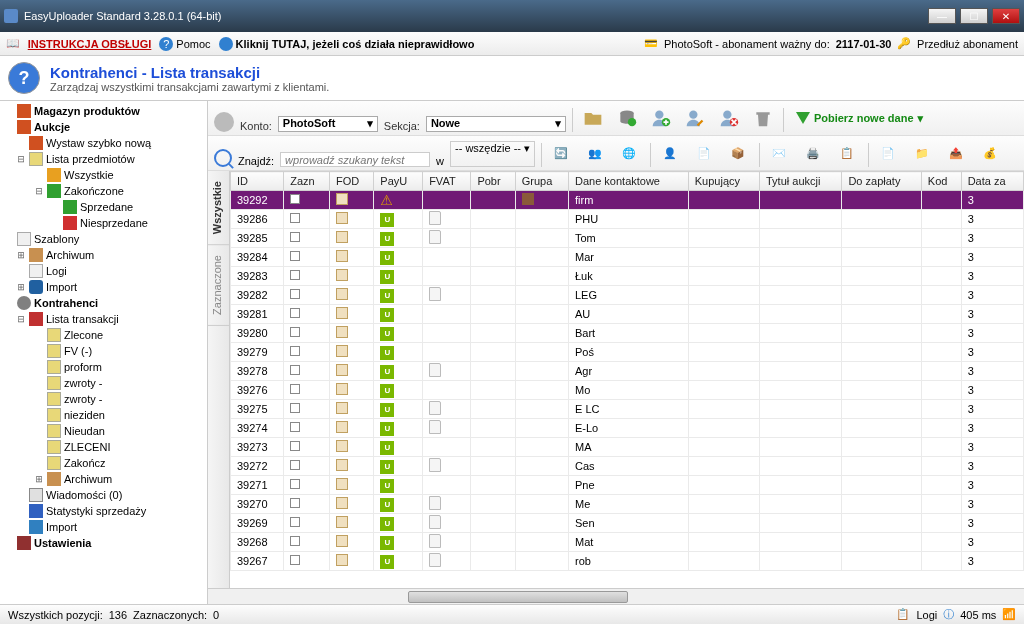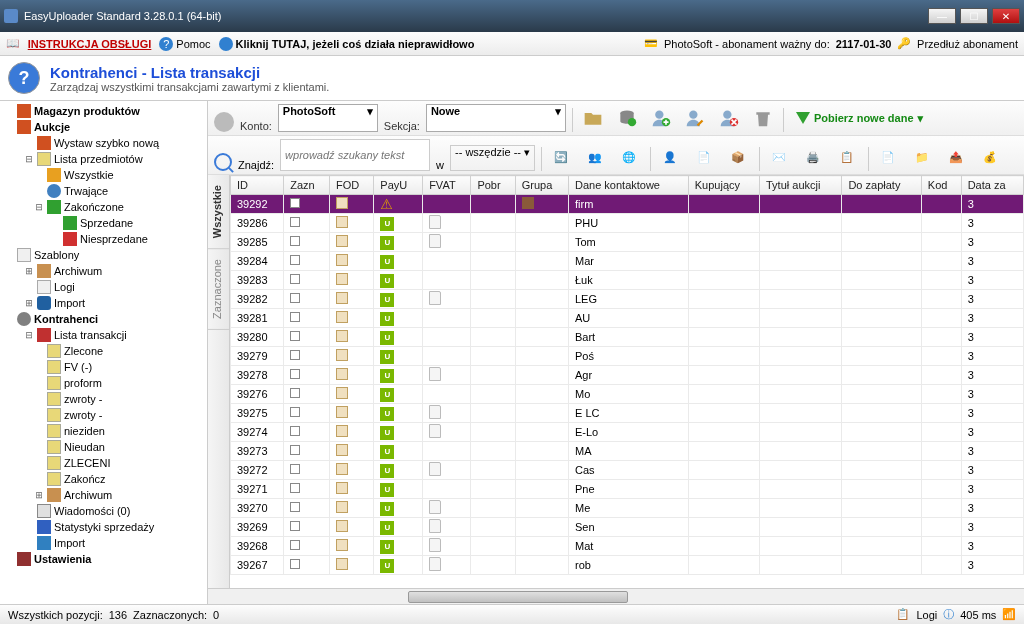--- a/index.html
+++ b/index.html
@@ -25,47 +25,47 @@
 .pageheader .texts .t1 { font-weight: bold; font-size: 15px; color: #1d4ed8; }
 .pageheader .texts .t2 { color: #555; }
 
 .mainarea { flex: 1; display: flex; min-height: 0; }
 
 .sidebar { width: 208px; border-right: 1px solid #ccc; overflow-y: auto; padding: 2px 0; background:#fff;}
 .tree-item { display: flex; align-items: center; padding: 1px 4px; gap: 3px; white-space: nowrap; cursor: default; }
 .tree-item .expander { width: 10px; text-align: center; color: #666; font-size: 9px; }
 .tree-item .ic { width: 14px; height: 14px; display: inline-block; }
 .tree-item.bold { font-weight: bold; }
-.tree-item.d1 { padding-left: 24px; }
+.tree-item.d1 { padding-left: 16px; }
 .tree-item.d2 { padding-left: 34px; }
 .tree-item.d3 { padding-left: 50px; }
 .ic-hammer{background:#d05020;} .ic-folder{background:#e8d878;border:1px solid #aa9;}
 .ic-star{background:#e8a020;} .ic-clock{background:#4080c0;border-radius:50%;}
 .ic-check{background:#30a030;} .ic-dollar{background:#30a030;color:#fff;font-size:9px;text-align:center;line-height:14px;}
 .ic-dollar-r{background:#d03030;color:#fff;font-size:9px;text-align:center;line-height:14px;}
 .ic-page{background:#f0f0f0;border:1px solid #aaa;} .ic-arch{background:#c89050;}
 .ic-db{background:#2060a0;border-radius:3px;} .ic-people{background:#808080;border-radius:50%;}
 .ic-trans{background:#c03030;} .ic-mail{background:#e0e0e0;border:1px solid #888;}
 .ic-chart{background:#3060c0;} .ic-import{background:#3080c0;}
 .ic-wrench{background:#903030;}
 
 .content { flex: 1; display: flex; flex-direction: column; min-width: 0; }
 
 .toolbar1, .toolbar2 { display: flex; align-items: flex-end; padding: 3px 6px; gap: 6px; background: linear-gradient(#fdfdfd,#f0f0f0); border-bottom: 1px solid #ddd; }
 .toolbar1 .avatar { width: 20px; height: 20px; background: #bbb; border-radius: 50%; }
 .toolbar1 label { color: #333; }
-.toolbar1 select, .toolbar1 .combo { border: 1px solid #aaa; background: #fff; height: 28px; padding: 0 4px; font-size: 11px; }
+.toolbar1 select, .toolbar1 .combo { border: 1px solid #aaa; background: #fff; height: 16px; padding: 0 4px; font-size: 11px; }
 .tb-btn { width: 28px; height: 28px; display: flex; align-items: center; justify-content: center; border: 1px solid transparent; border-radius: 3px; }
 .tb-sep { width: 1px; height: 24px; background: #ccc; }
 .bigbtn { display: flex; align-items: center; gap: 4px; padding: 0 6px; height: 28px; color: #158a15; font-weight: bold; }
 .bigbtn .arrow-down-icon { width: 0; height: 0; border-left: 7px solid transparent; border-right: 7px solid transparent; border-top: 12px solid #30a030; }
 
 .search-glass { width: 18px; height: 18px; border: 2px solid #3a7ad8; border-radius: 50%; position: relative; }
 .search-glass::after { content:''; position:absolute; width:6px; height:2px; background:#3a7ad8; bottom:-2px; right:-4px; transform:rotate(45deg);}
-.search-input { border: 1px solid #ccc; height: 32px; width: 150px; padding: 0 4px; color:#999; font-style: italic; }
+.search-input { border: 1px solid #ccc; height: 15px; width: 150px; padding: 0 4px; color:#999; font-style: italic; }
 .search-sel { border: 1px solid #ccc; height: 26px; padding: 0 4px;}
 
 .tablewrap { flex: 1; display: flex; min-height: 0; }
 .vtabs { width: 22px; background: linear-gradient(90deg,#f5f5f5,#e8e8e8); border-right: 1px solid #ccc; display: flex; flex-direction: column; }
 .vtab { flex: 0 0 auto; writing-mode: vertical-rl; transform: rotate(180deg); padding: 10px 3px; text-align: center; border-top: 1px solid #ccc; font-weight: bold; color: #333; }
 .vtab.inactive { color: #888; font-weight: normal; }
 
 .tablecontent { flex: 1; overflow: auto; position: relative; }
 table { border-collapse: collapse; width: 100%; }
 th { background: linear-gradient(#fdfdfd,#ececec); border: 1px solid #d0d0d0; padding: 3px 6px; text-align: left; font-weight: normal; color: #222; white-space: nowrap; position: sticky; top: 0; }
@@ -148,25 +148,20 @@
       </div>
       <div class="tree-item d1">
         <span class="expander">⊟</span>
         <span class="ic ic-folder"></span>
         <span>Lista przedmiotów</span>
       </div>
       <div class="tree-item d2">
         <span class="expander"></span>
         <span class="ic ic-star"></span>
         <span>Wszystkie</span>
-      </div>
-      <div class="tree-item d2">
-        <span class="expander"></span>
-        <span class="ic ic-clock"></span>
-        <span>Trwające</span>
       </div>
       <div class="tree-item d2">
         <span class="expander">⊟</span>
         <span class="ic ic-check"></span>
         <span>Zakończone</span>
       </div>
       <div class="tree-item d3">
         <span class="expander"></span>
         <span class="ic ic-dollar"></span>
         <span>Sprzedane</span>

